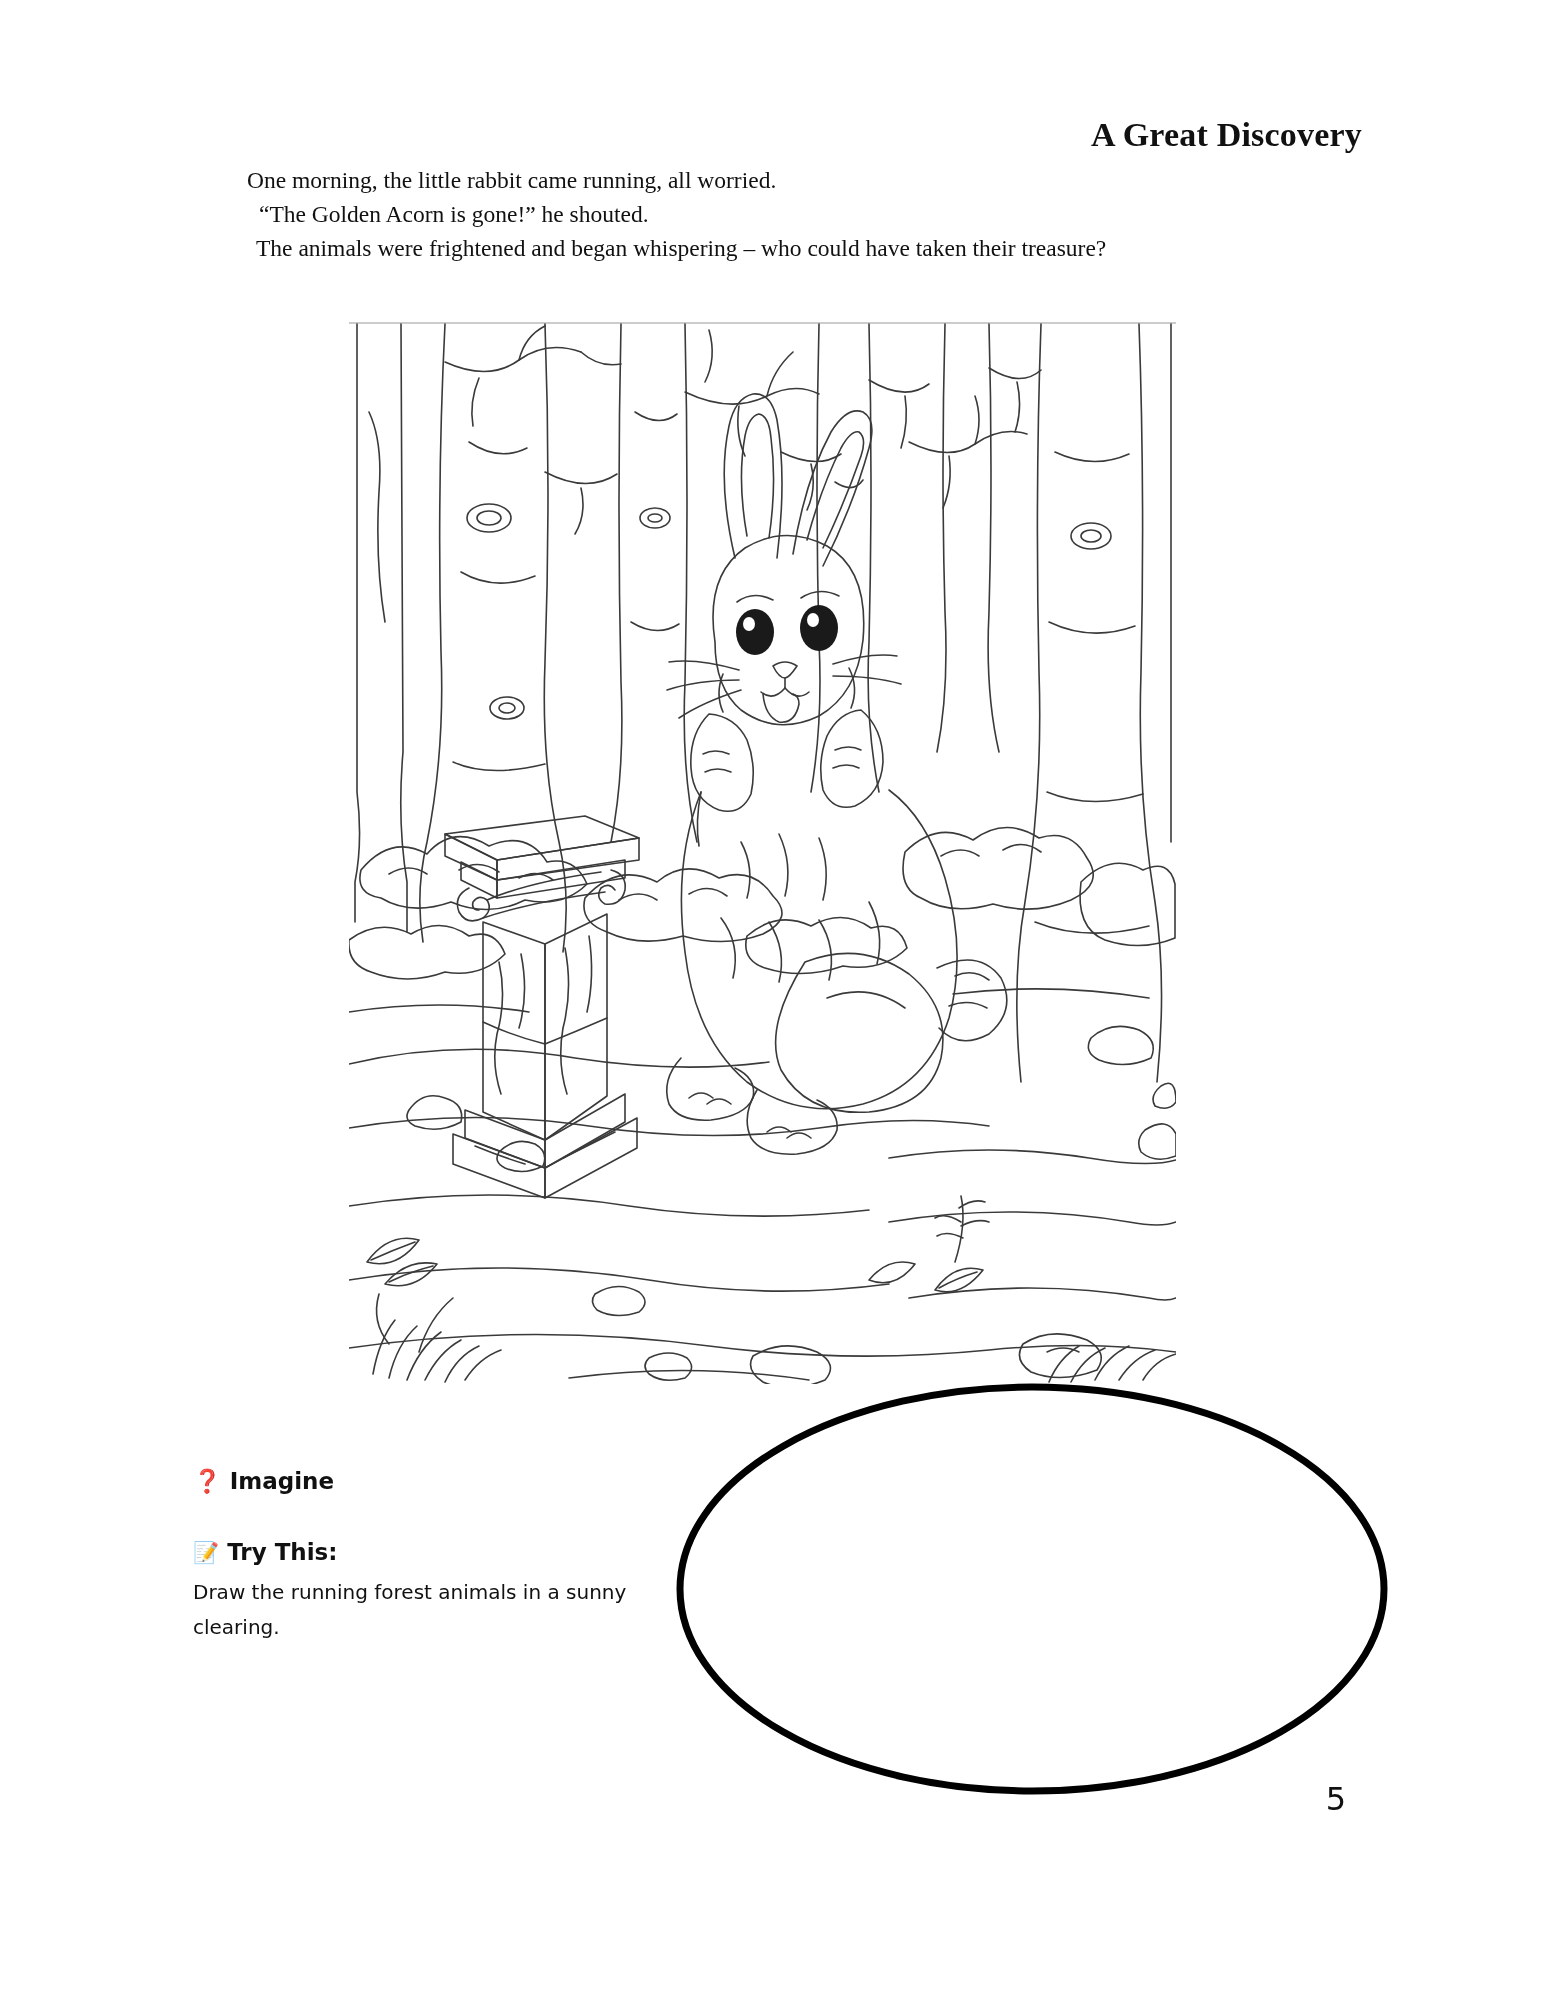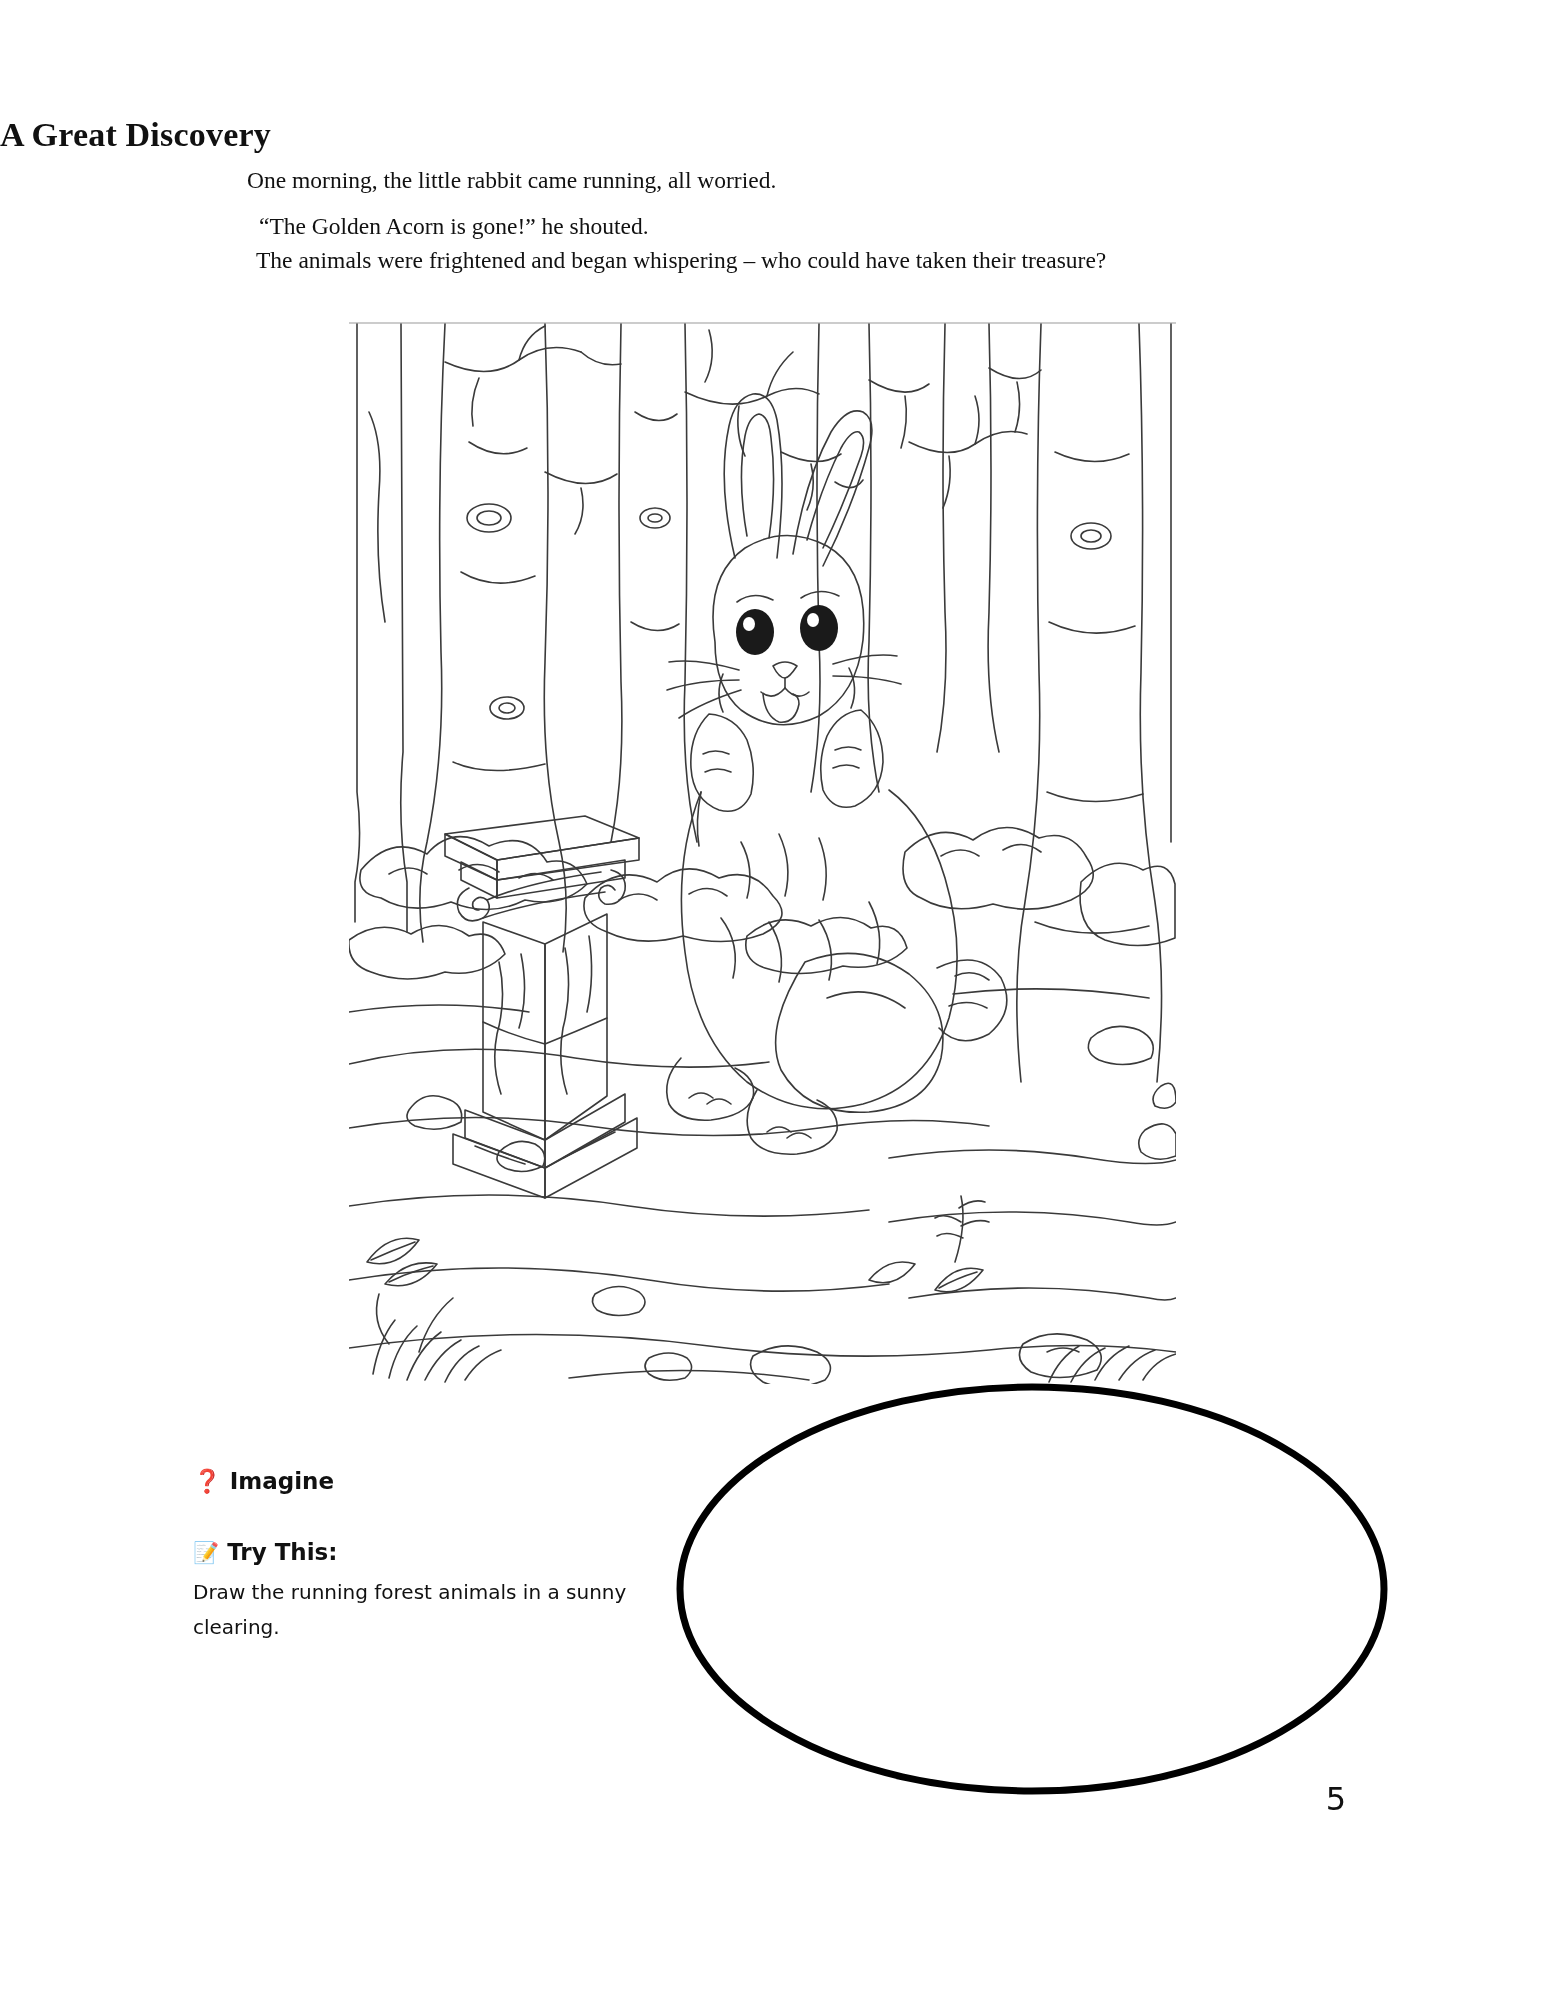--- a/index.html
+++ b/index.html
@@ -23,41 +23,41 @@
     height: 2000px;
     background: #ffffff;
   }
 
   
   .title {
     position: absolute;
     left: 0;
     top: 116px;
     width: 1362px;
-    text-align: left;
+    text-align: right;
     font-family: "Liberation Serif", serif;
     font-weight: bold;
     font-size: 34px;
     letter-spacing: 0.2px;
     color: #111111;
   }
 
   
   .story {
     position: absolute;
     left: 247px;
     top: 163px;
     width: 1060px;
     font-family: "Liberation Serif", serif;
     font-size: 23.5px;
     line-height: 34px;
     color: #111111;
   }
   .story p { margin: 0; }
-  .story .ln2 { text-indent: 12px; margin-top: 12px; }
+  .story .ln2 { text-indent: 12px; }
   .story .ln3 { text-indent: 9px; }
 
   
   .illustration {
     position: absolute;
     left: 349px;
     top: 322px;
     width: 827px;
     height: 1062px;
     background: #ffffff;

